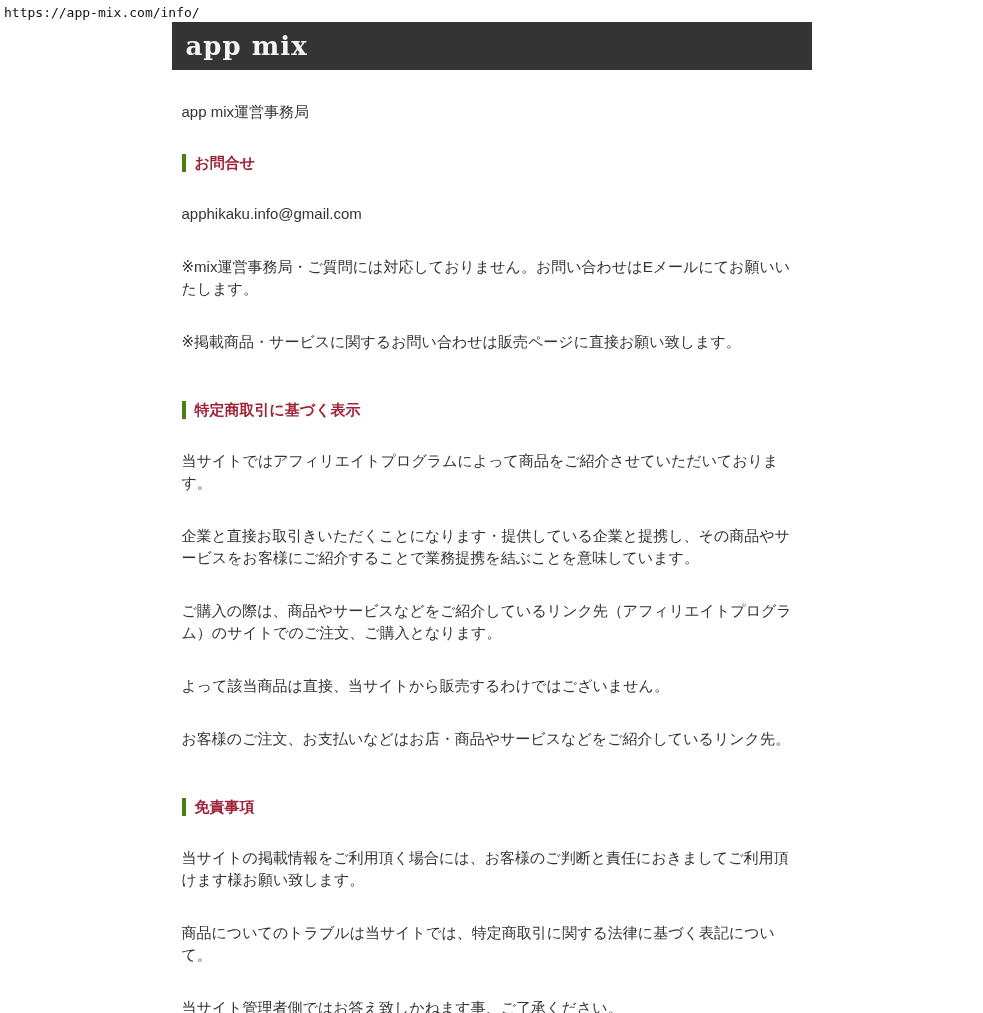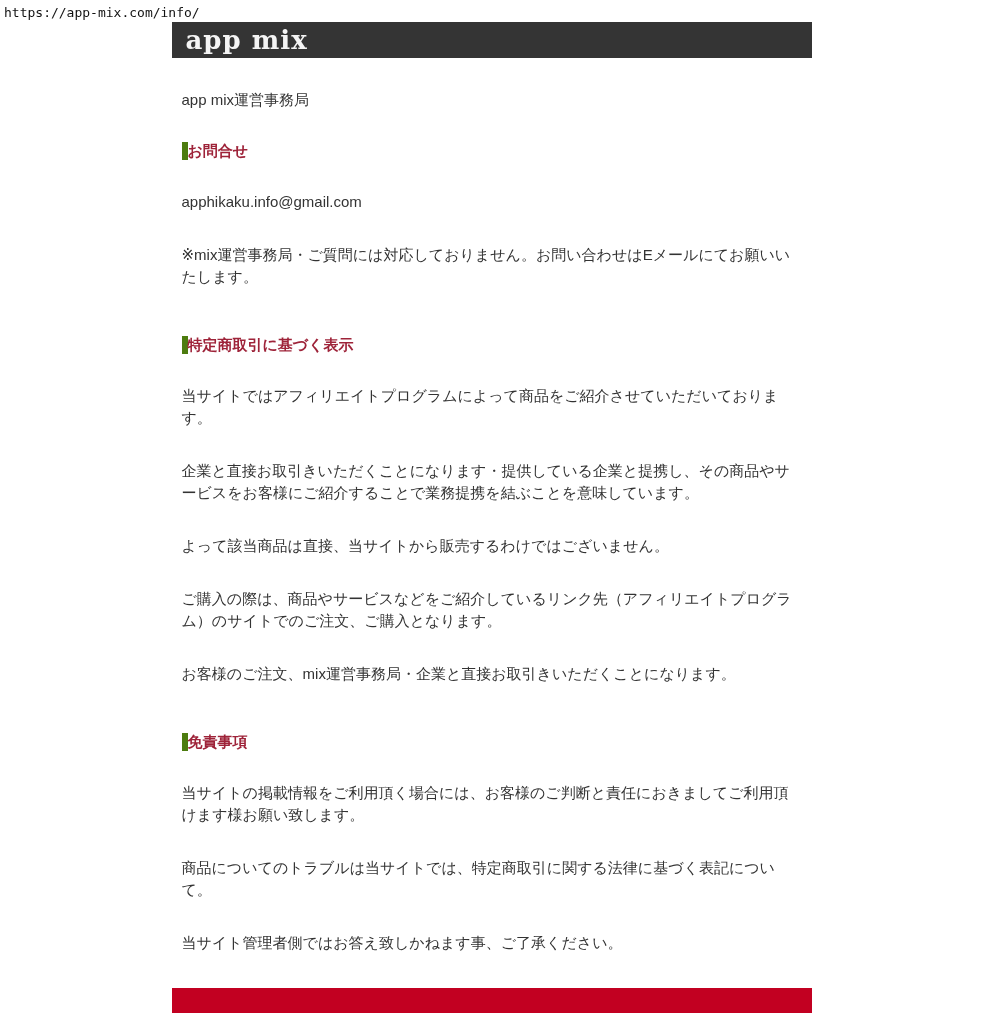--- a/index.html
+++ b/index.html
@@ -20,21 +20,21 @@
     padding: 4px 0 0 4px;
     height: 22px;
     white-space: nowrap;
   }
   .page {
     width: 640px;
     margin: 0 auto;
   }
   .site-header {
     background: #343434;
-    height: 36px;
+    height: 48px;
     display: flex;
     align-items: center;
     padding: 18px 14px;
   }
   .site-title {
     color: #f4f4f4;
     font-family: "DejaVu Serif", "Liberation Serif", serif;
     font-weight: bold;
     font-size: 26px;
     letter-spacing: 1px;
@@ -45,21 +45,22 @@
     font-size: 15px;
     line-height: 22px;
   }
   .content p { margin: 31px 0; }
   .operator { margin: 22px 0 18px; }
   .sec-heading {
     font-size: 15px;
     line-height: 18px;
     font-weight: bold;
     color: #9e2339;
-    border-left: 6px solid #4d7c0f;
+    border-left: 4px solid #4d7c0f;
+    padding-left: 9px;
     margin: 0 0 16px 0;
   }
   .sec-heading.spaced { margin-top: 48px; }
   .email { margin: 15px 0 22px; }
   .site-footer {
     margin-top: 34px;
     background: #c20021;
     color: #ffffff;
     text-align: center;
     padding: 24px 0 18px;
@@ -86,29 +87,30 @@
   </header>
 
   <main class="content">
 
     <p class="operator">app mix運営事務局</p>
 
     <section>
       <h2 class="sec-heading">お問合せ</h2>
       <p class="email">apphikaku.info@gmail.com</p>
       <p>※mix運営事務局・ご質問には対応しておりません。お問い合わせはEメールにてお願いいたします。</p>
+      <p>※掲載商品・サービスに関するお問い合わせは販売ページに直接お願い致します。</p>
     </section>
 
     <section>
       <h2 class="sec-heading spaced">特定商取引に基づく表示</h2>
       <p>当サイトではアフィリエイトプログラムによって商品をご紹介させていただいております。</p>
       <p>企業と直接お取引きいただくことになります・提供している企業と提携し、その商品やサービスをお客様にご紹介することで業務提携を結ぶことを意味しています。</p>
+      <p>ご購入の際は、商品やサービスなどをご紹介しているリンク先（アフィリエイトプログラム）のサイトでのご注文、ご購入となります。</p>
       <p>よって該当商品は直接、当サイトから販売するわけではございません。</p>
-      <p>ご購入の際は、商品やサービスなどをご紹介しているリンク先（アフィリエイトプログラム）のサイトでのご注文、ご購入となります。</p>
-      <p>お客様のご注文、mix運営事務局・企業と直接お取引きいただくことになります。</p>
+      <p>お客様のご注文、お支払いなどはお店・商品やサービスなどをご紹介しているリンク先。</p>
     </section>
 
     <section>
       <h2 class="sec-heading spaced">免責事項</h2>
       <p>当サイトの掲載情報をご利用頂く場合には、お客様のご判断と責任におきましてご利用頂けます様お願い致します。</p>
       <p>商品についてのトラブルは当サイトでは、特定商取引に関する法律に基づく表記について。</p>
       <p>当サイト管理者側ではお答え致しかねます事、ご了承ください。</p>
     </section>
 
   </main>

